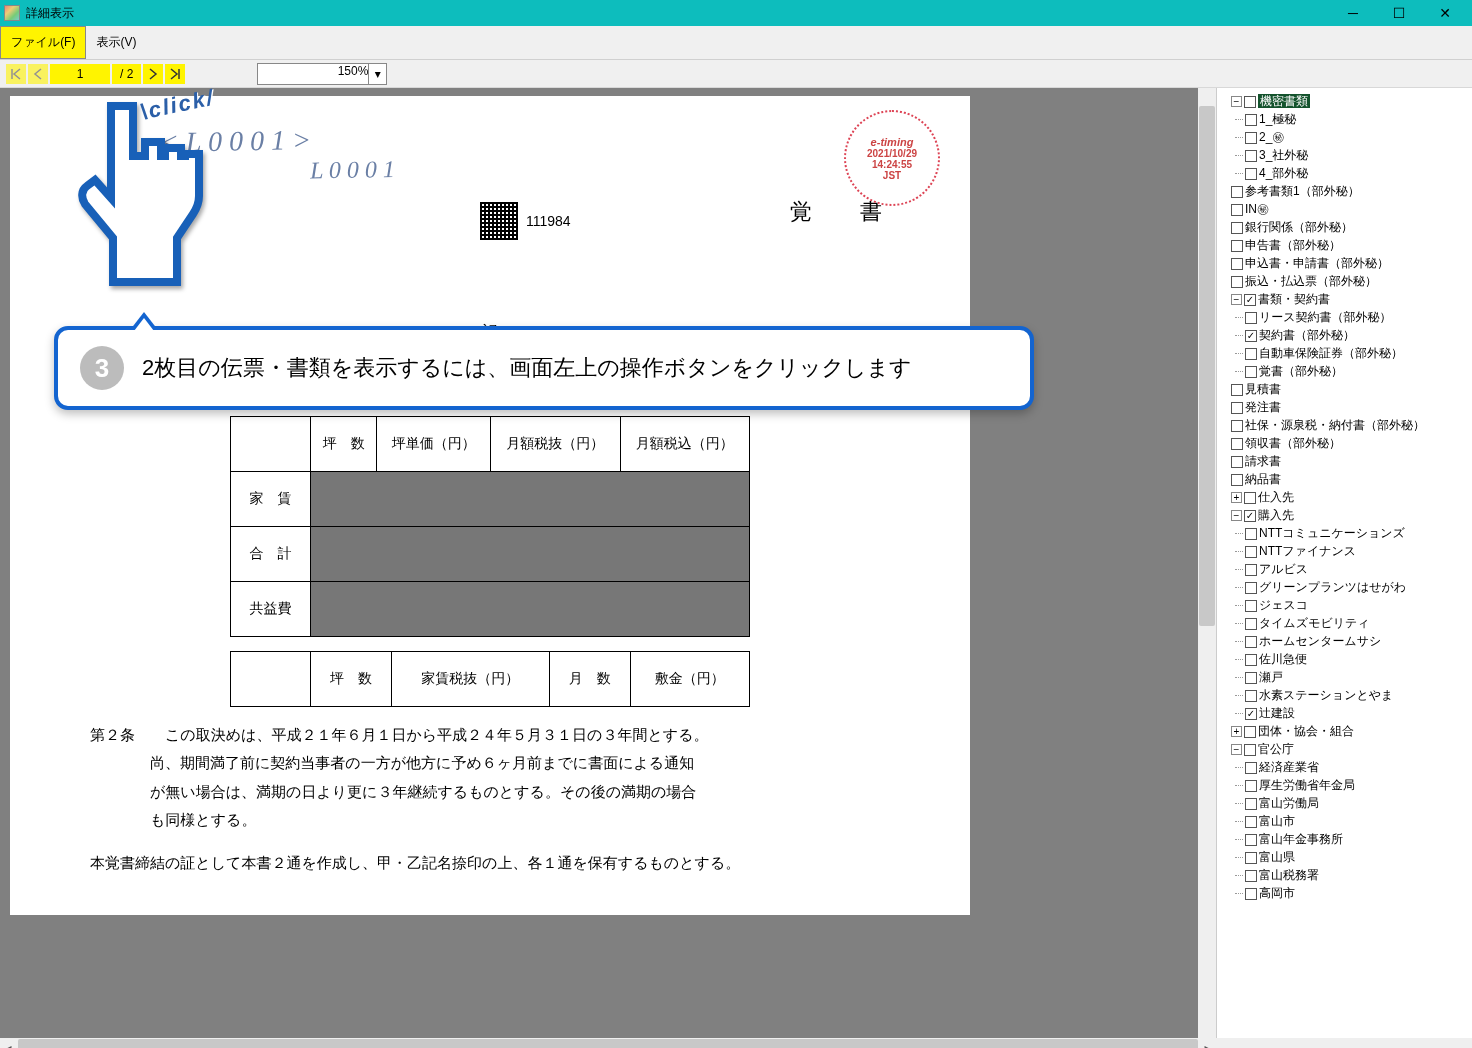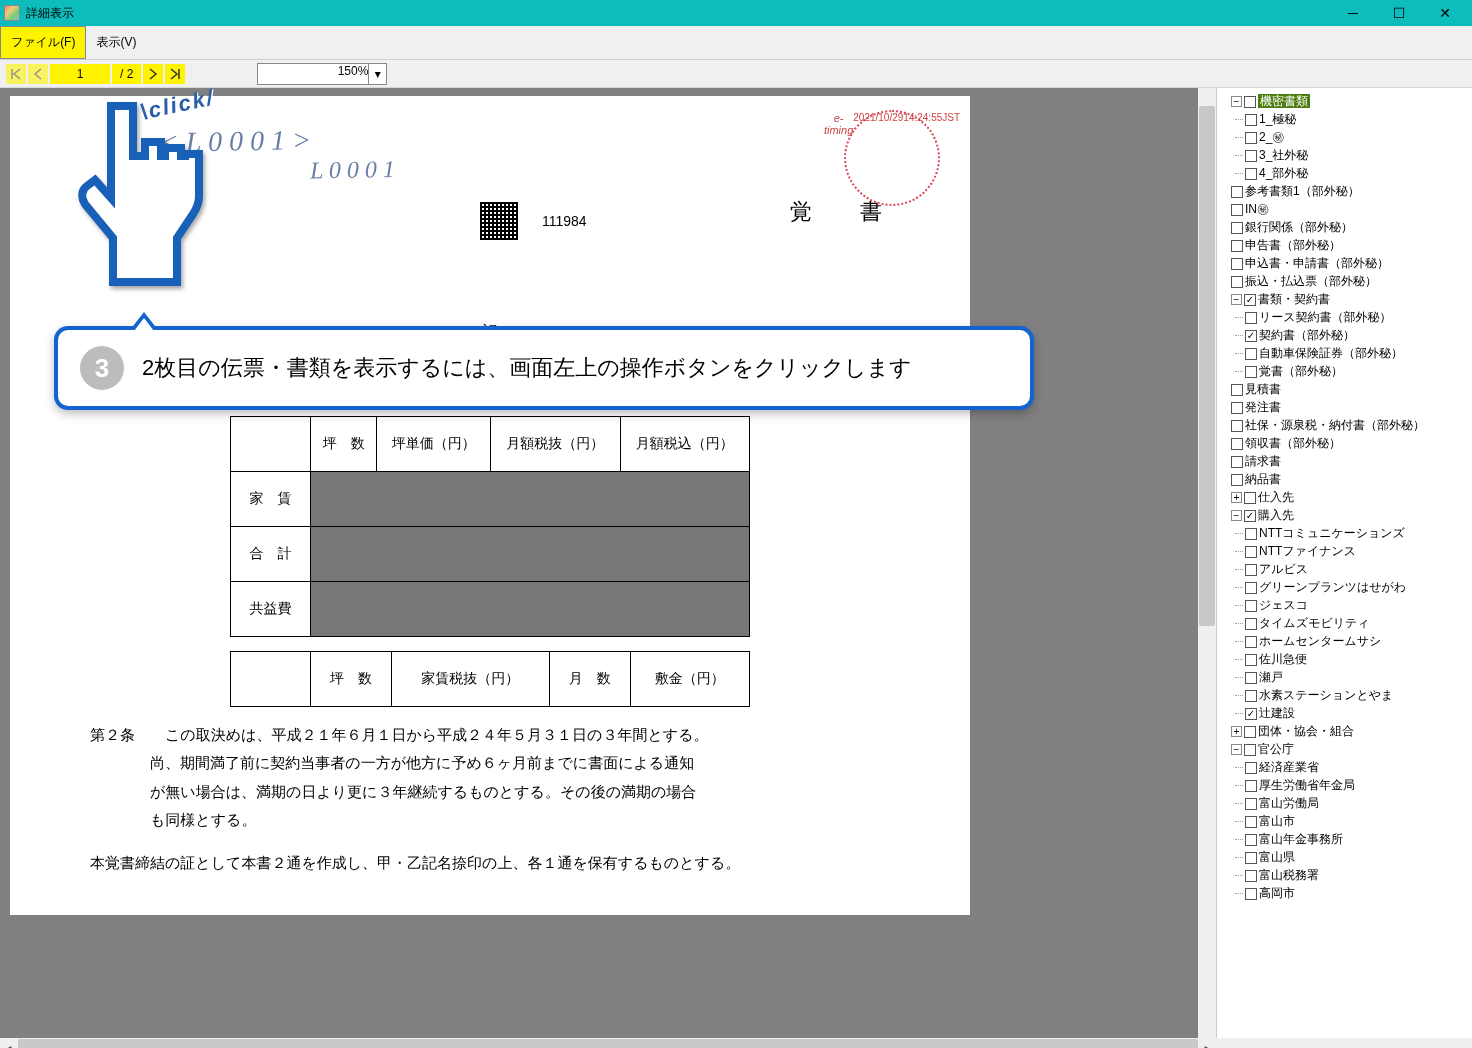--- a/index.html
+++ b/index.html
@@ -30,23 +30,23 @@
 .body-area { display: flex; height: calc(100% - 80px - 18px); }
 .doc-pane { flex: 1; background: #808080; position: relative; overflow: hidden; }
 .tree-pane { width: 256px; background: #fff; border-left: 1px solid #ccc; overflow-y: auto; padding: 4px 0; }
 
 
 .doc-wrap { position: absolute; left: 10px; top: 8px; right: 20px; bottom: 4px; background: #808080; overflow: hidden; }
 .doc-page { position: absolute; left: 0; top: 0; width: 960px; background: #fff; padding: 24px 40px; font-family: "MS Mincho", serif; }
 .doc-hand { font-family: cursive; font-style: italic; color: #6a7fa5; font-size: 28px; margin-left: 110px; transform: rotate(-1deg); }
 .doc-hand2 { font-family: cursive; font-style: italic; color: #6a7fa5; font-size: 24px; margin-left: 260px; transform: rotate(-1deg); }
 .doc-title { text-align: right; font-size: 22px; letter-spacing: 48px; margin: 18px 0 25px; }
-.doc-qr { position: absolute; left: 470px; top: 106px; display: flex; align-items: center; gap: 24px; font-size: 14px; }
+.doc-qr { position: absolute; left: 470px; top: 106px; display: flex; align-items: center; gap: 8px; font-size: 14px; }
 .qr-box { width: 38px; height: 38px; background: repeating-linear-gradient(0deg,#000 0 2px,#fff 2px 4px), repeating-linear-gradient(90deg,#000 0 2px,#fff 2px 4px); background-blend-mode: multiply; }
-.doc-stamp { position: absolute; right: 30px; top: 14px; width: 96px; height: 96px; border: 2px dotted #d45; border-radius: 50%; display: flex; justify-content: center; font-size: 10px; color: #c44; text-align: center; }
+.doc-stamp { position: absolute; right: 30px; top: 14px; width: 96px; height: 96px; border: 2px dotted #d45; border-radius: 50%; display: flex; flex-direction: column; align-items: center; justify-content: center; font-size: 10px; color: #c44; text-align: center; font-weight: bold; }
 .doc-ki { text-align: center; font-size: 16px; margin: 30px 0 30px; }
 .doc-article { font-size: 15px; margin: 14px 40px; line-height: 1.9; }
 .doc-table { margin: 14px auto; border-collapse: collapse; width: 520px; }
 .doc-table td { border: 1px solid #000; padding: 18px 8px; font-size: 14px; text-align: center; }
 .doc-table .blk { background: #777; height: 22px; }
 .lbl-col { width: 80px; }
 
 
 .vscroll { position: absolute; right: 0; top: 0; width: 18px; height: 100%; background: #efefef; }
 .vscroll-thumb { position: absolute; left: 1px; width: 16px; background: #c8c8c8; border-radius: 2px; }
@@ -54,21 +54,21 @@
 .hscroll-thumb { position: absolute; top: 1px; height: 16px; background: #c8c8c8; border-radius: 2px; }
 .hscroll-btn { position: absolute; top: 0; width: 18px; height: 18px; display: flex; align-items: center; justify-content: center; font-size: 10px; color: #555; }
 
 
 .tree ul { list-style: none; margin-left: 14px; }
 .tree li { font-size: 12px; line-height: 18px; white-space: nowrap; position: relative; }
 .tree li::before { content: ""; position: absolute; left: -10px; top: 9px; width: 8px; border-top: 1px dotted #999; }
 .tree-root > li::before { display: none; }
 .expander { display: inline-block; width: 11px; height: 11px; border: 1px solid #888; line-height: 9px; text-align: center; font-size: 10px; margin-right: 2px; background: #fff; cursor: pointer; vertical-align: middle; }
 .chk { display: inline-block; width: 12px; height: 12px; border: 1px solid #555; margin-right: 2px; vertical-align: middle; font-size: 10px; line-height: 10px; text-align: center; background: #fff; }
-.sel { background: #4d7c0f; color: #fff; padding: 0 2px; }
+.sel { background: #14532d; color: #fff; padding: 0 2px; }
 
 
 .click-callout { position: absolute; left: 140px; top: 92px; font-size: 22px; font-weight: bold; color: #2b5fa8; transform: rotate(-12deg); text-shadow: 1px 1px 0 #fff; letter-spacing: 2px; font-style: italic; z-index: 60; }
 .cursor-hand { position: absolute; left: 60px; top: 96px; z-index: 55; filter: drop-shadow(2px 3px 2px rgba(0,0,0,.35)); }
 .instruction-box { position: absolute; left: 54px; top: 326px; width: 980px; background: #fff; border: 4px solid #1364d0; border-radius: 14px; padding: 16px 22px; display: flex; align-items: center; gap: 18px; z-index: 50; box-shadow: 0 4px 10px rgba(0,0,0,.25); }
 .inst-num { width: 44px; height: 44px; border-radius: 50%; background: #bcbcbc; color: #fff; font-size: 26px; font-weight: bold; display: flex; align-items: center; justify-content: center; }
 .inst-text { font-size: 22px; color: #000; }
 .inst-pointer { position: absolute; top: -18px; left: 72px; width: 0; height: 0; border-left: 14px solid transparent; border-right: 14px solid transparent; border-bottom: 18px solid #1364d0; }
 .inst-pointer::after { content: ""; position: absolute; left: -10px; top: 6px; border-left: 10px solid transparent; border-right: 10px solid transparent; border-bottom: 13px solid #fff; }
 </style>

